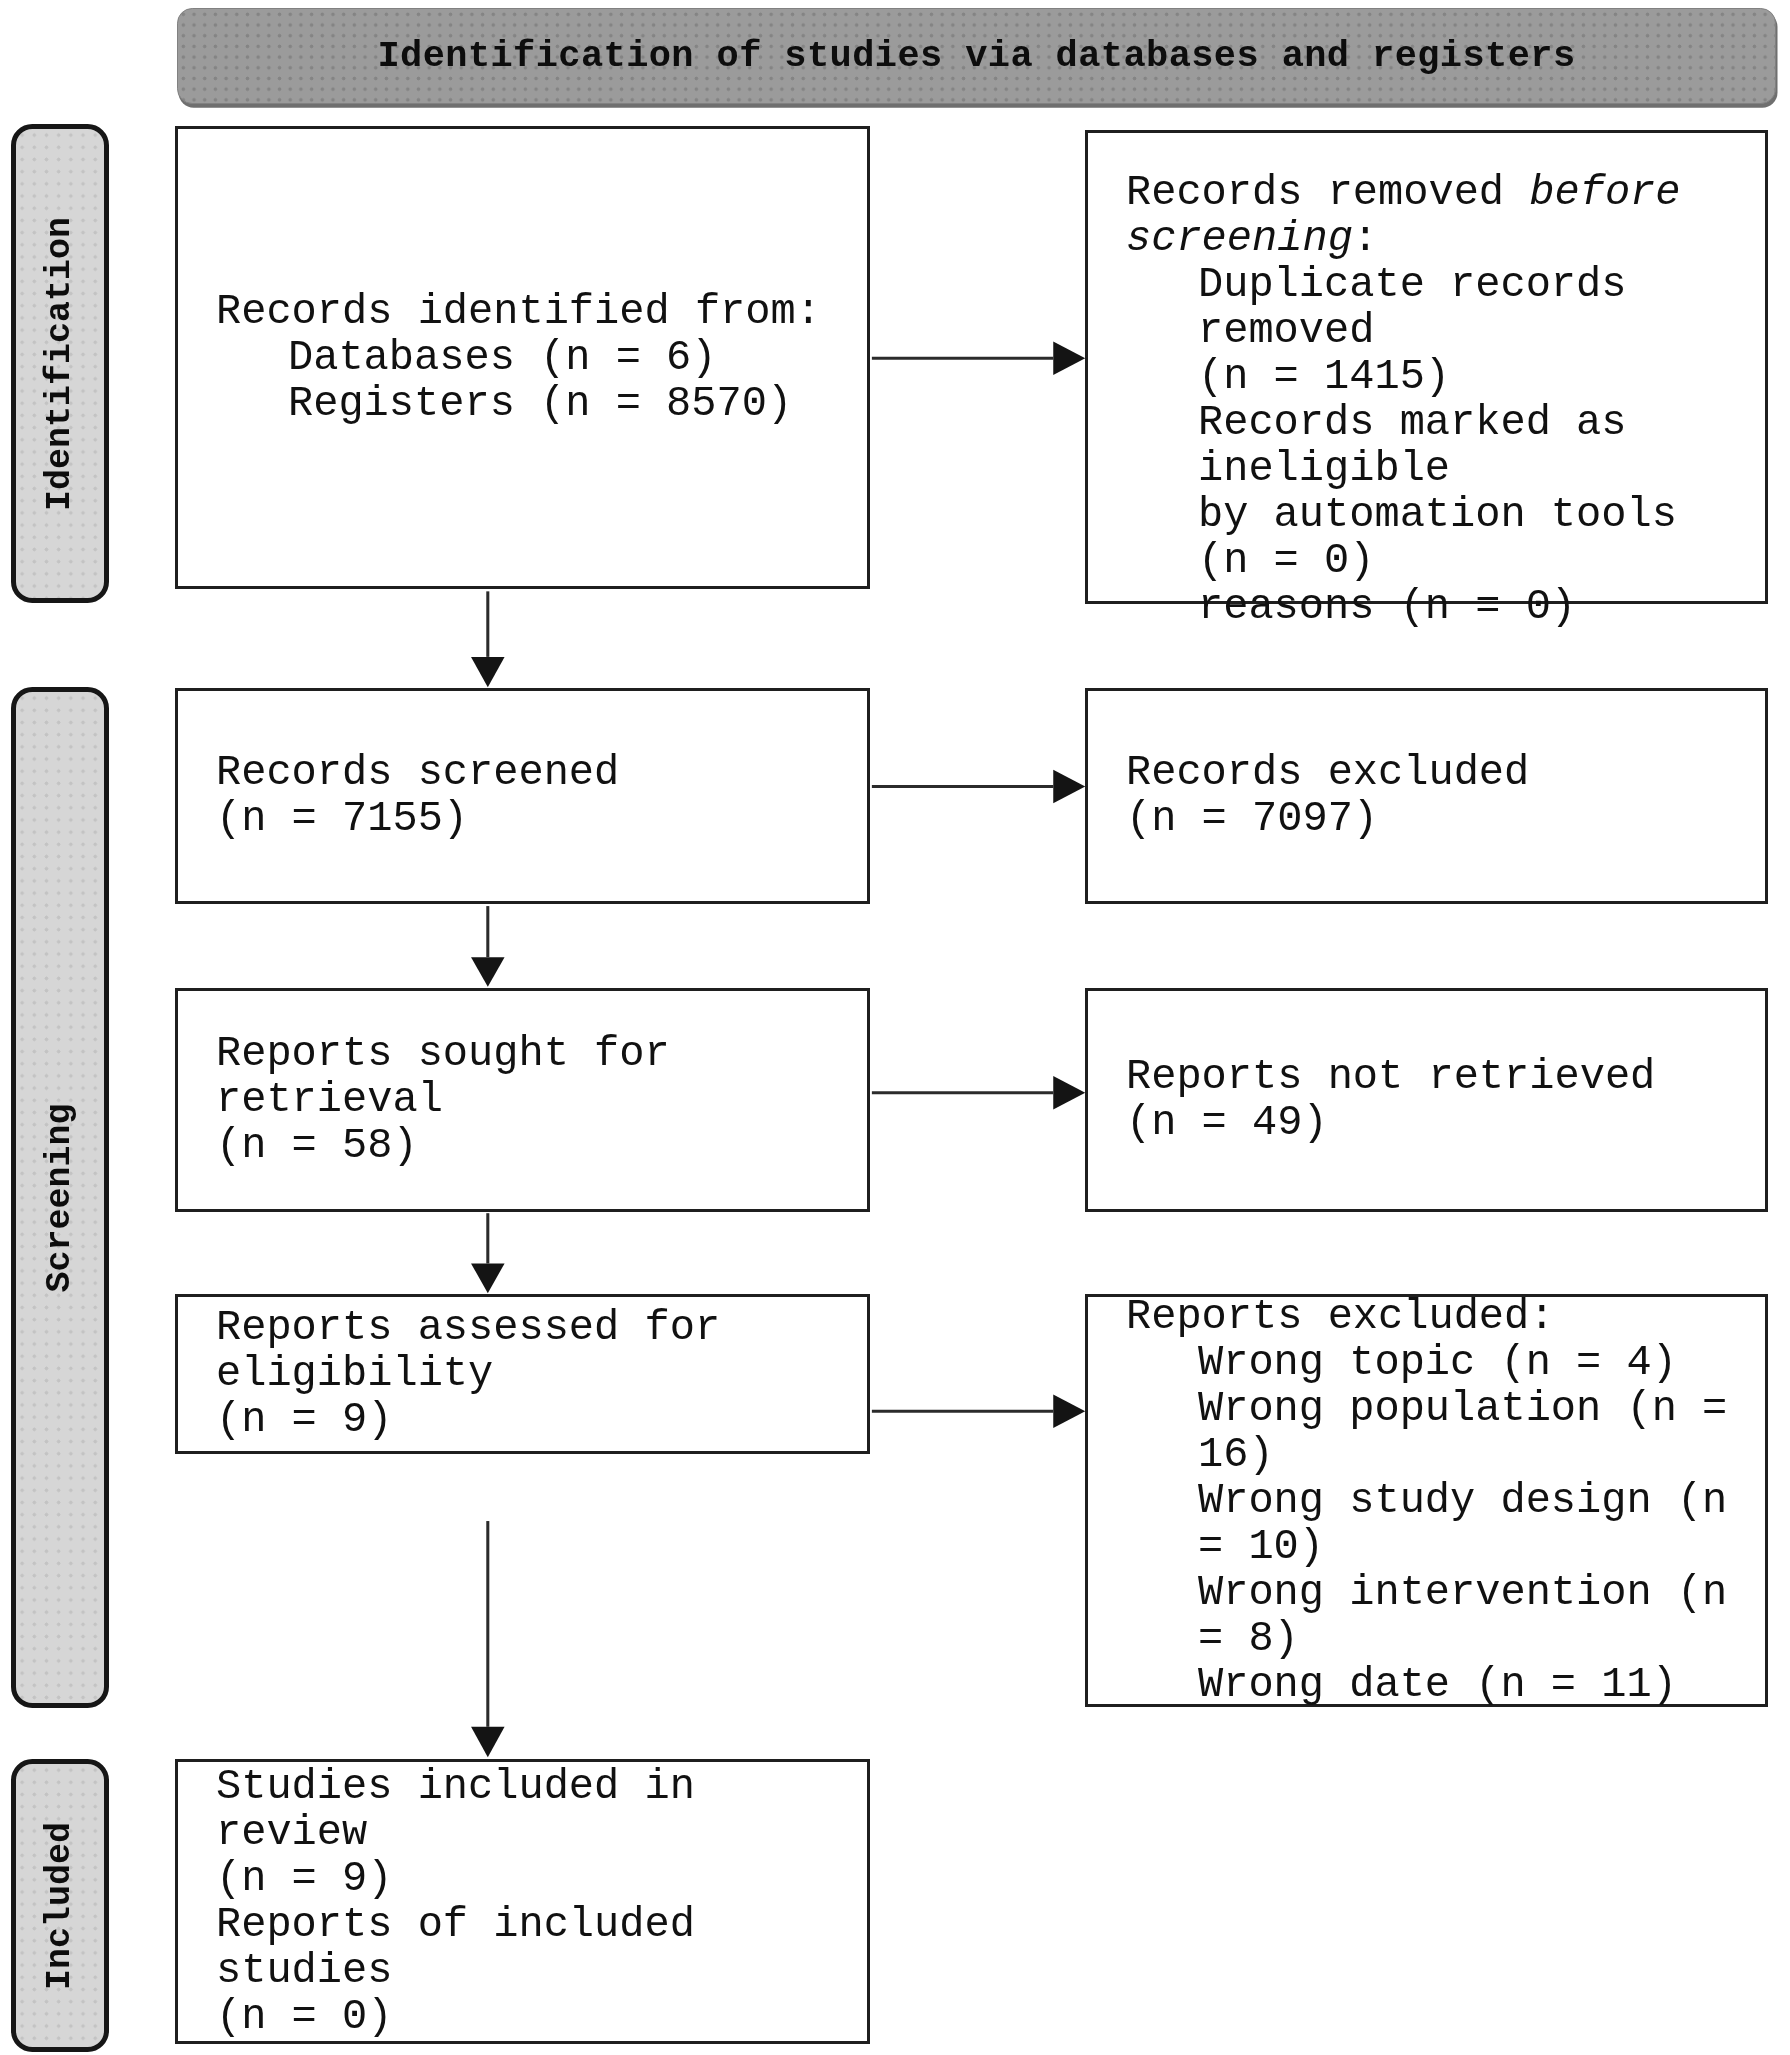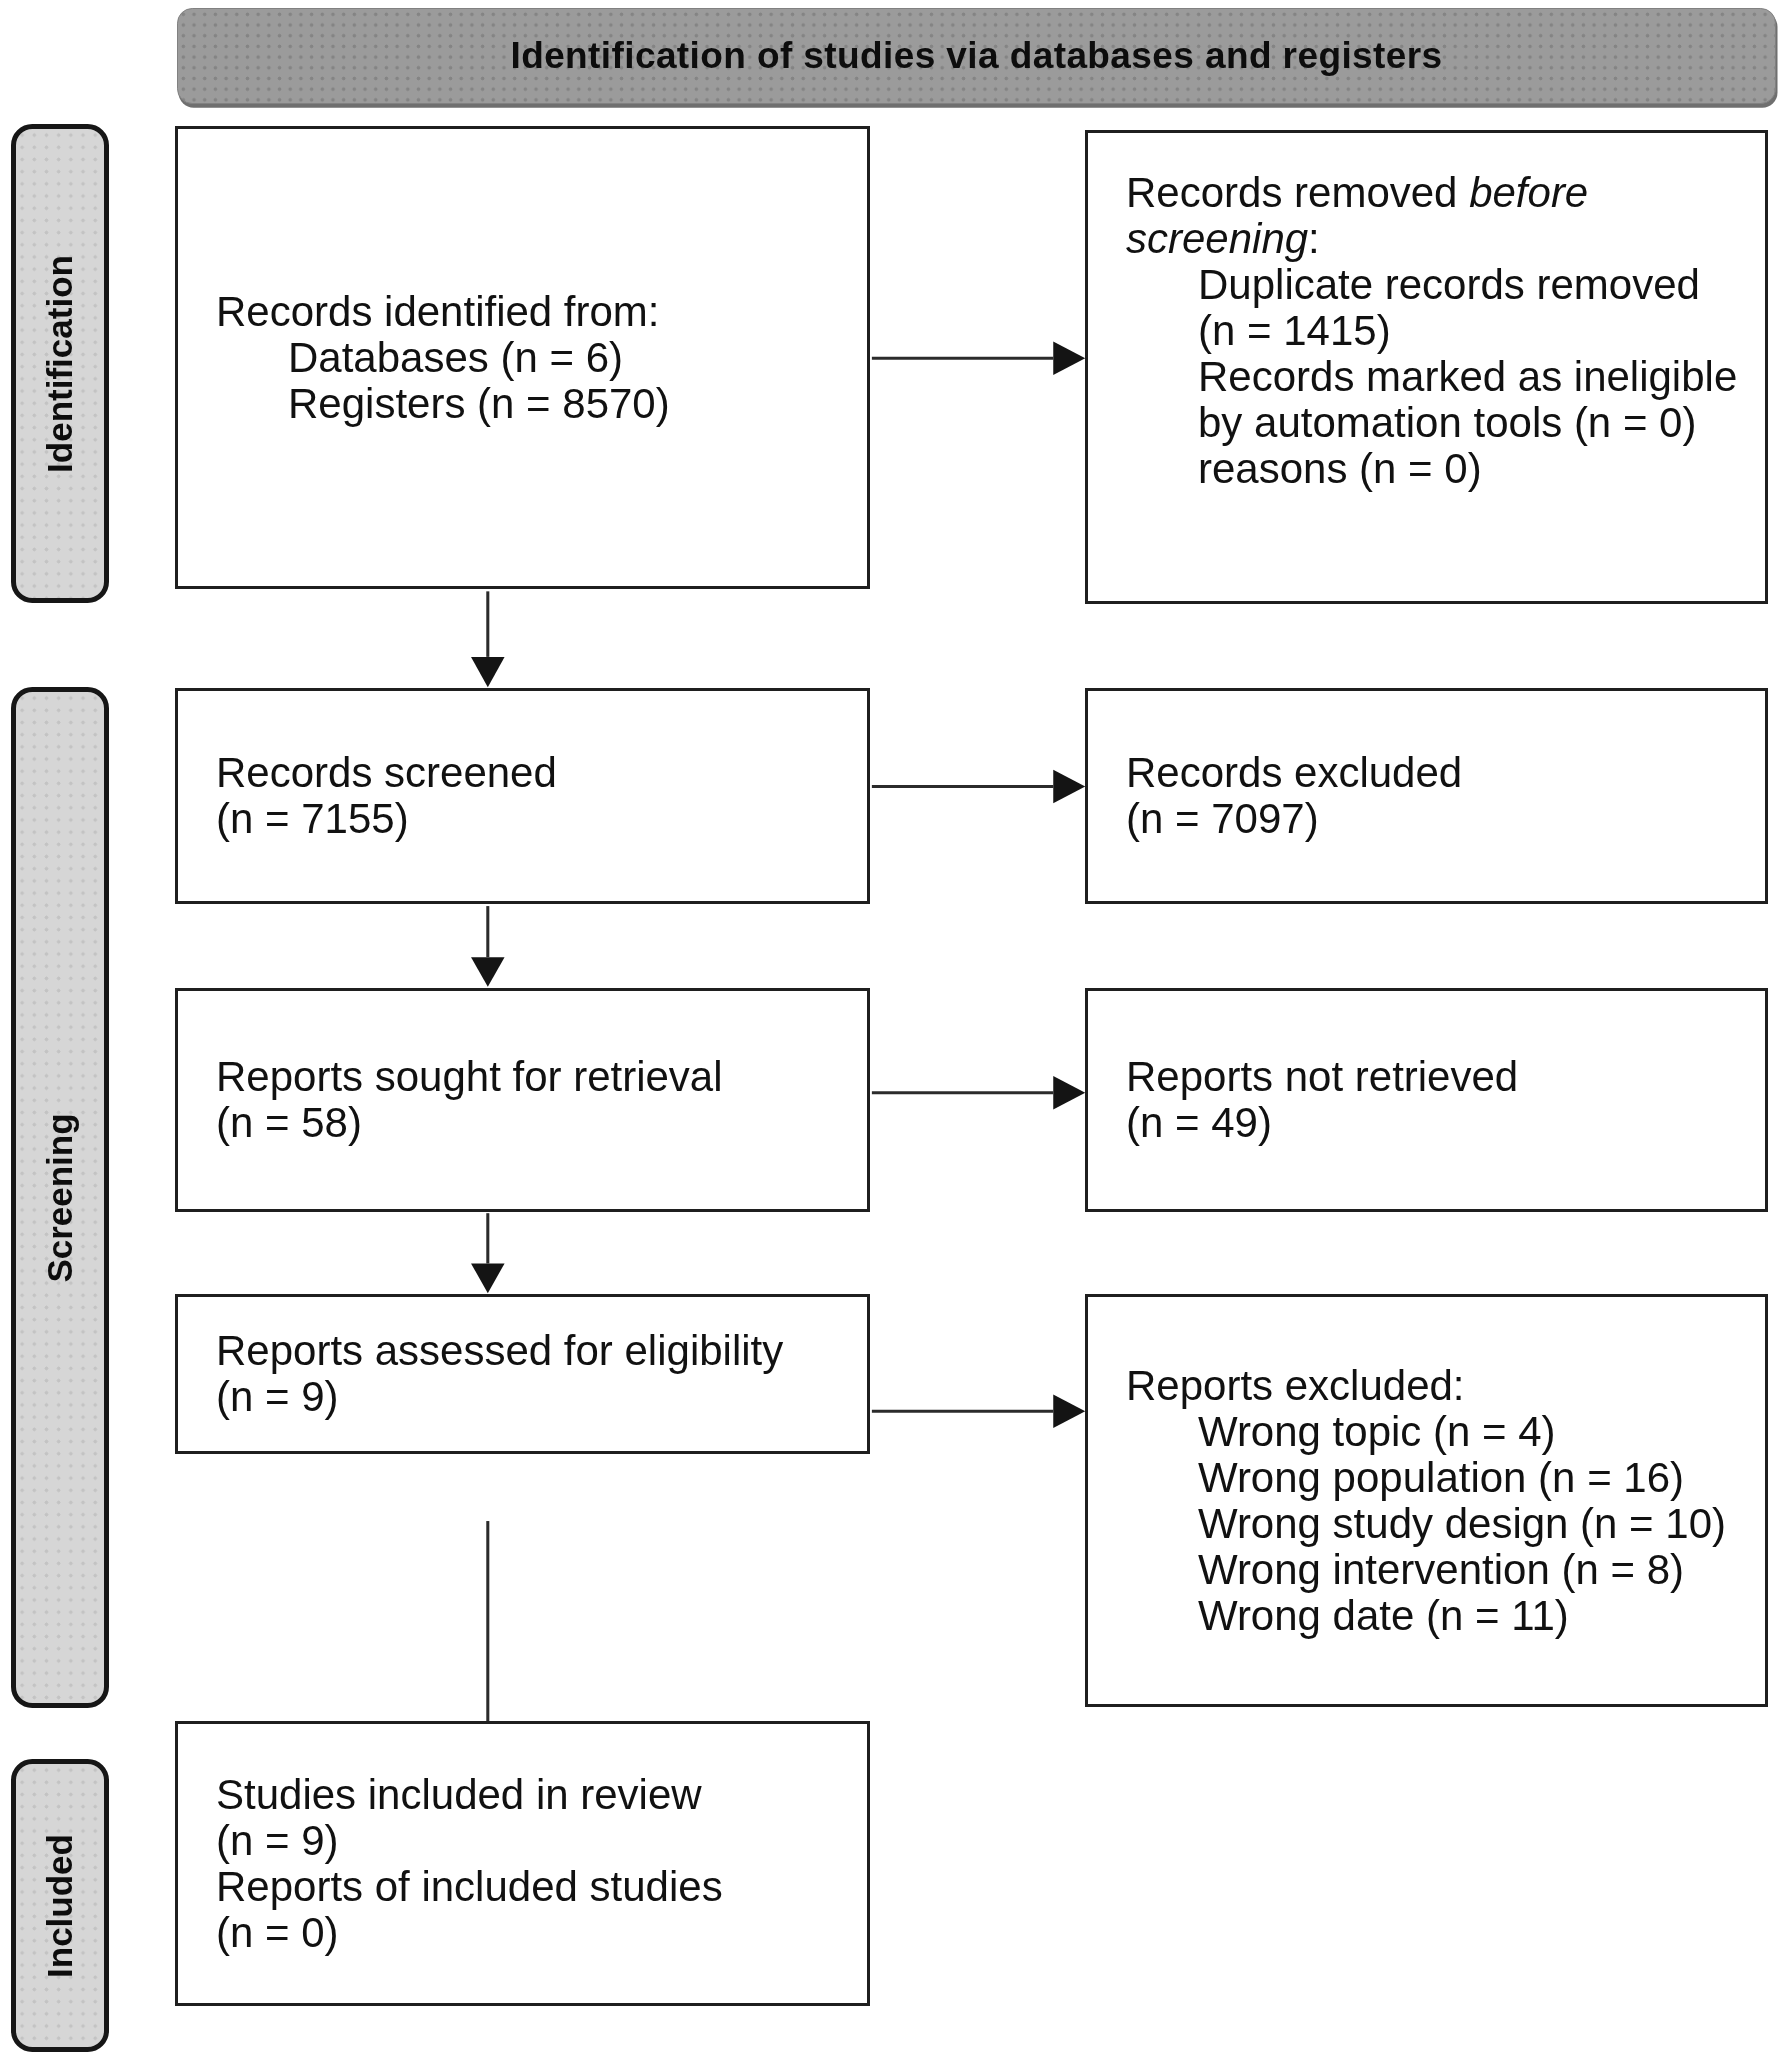--- a/index.html
+++ b/index.html
@@ -1,20 +1,20 @@
 <!DOCTYPE html>
 <html style="font-size:12.2px"><head>
 <meta charset="utf-8">
 <style>
   html,body{margin:0;padding:0;background:#ffffff;}
   #canvas{
     position:relative;
     width:1791px;height:2056px;
     background:#ffffff;
-    font-family:Liberation Sans, sans-serif;
+    font-family:Liberation Mono, monospace;
     color:#111111;
   }
   
   .title-bar{
     position:absolute;left:177px;top:7.6px;width:1599px;height:96px;
     box-sizing:border-box;
     background-color:#9b9b9b;
     background-image:radial-gradient(#848484 1.7px, transparent 2.1px);
     background-size:10.7px 10.7px;
     border:1.5px solid #818181;
@@ -56,21 +56,21 @@
   .box.col-left{left:175px;width:695px;}
   .box.col-right{left:1085px;width:683px;}
   #box-records-identified{top:126px;height:463px;}
   #box-records-removed{top:130px;height:474px;justify-content:flex-start;padding-top:37px;}
   #box-records-screened{top:688px;height:216px;}
   #box-records-excluded{top:688px;height:216px;}
   #box-reports-sought{top:988px;height:224px;}
   #box-reports-not-retrieved{top:988px;height:224px;}
   #box-reports-assessed{top:1294px;height:160px;}
   #box-reports-excluded{top:1294px;height:413px;}
-  #box-studies-included{top:1721px;height:285px;}
+  #box-studies-included{top:1759px;height:285px;}
   .indent{margin-left:72px;}
   .it{font-style:italic;}
   
   #arrow-layer{position:absolute;left:0;top:0;width:1791px;height:2056px;pointer-events:none;}
   #arrow-layer line{stroke:#2b2b2b;stroke-width:4;}
   #arrow-layer polygon{fill:#141414;}
 </style>
 </head>
 <body>
 

